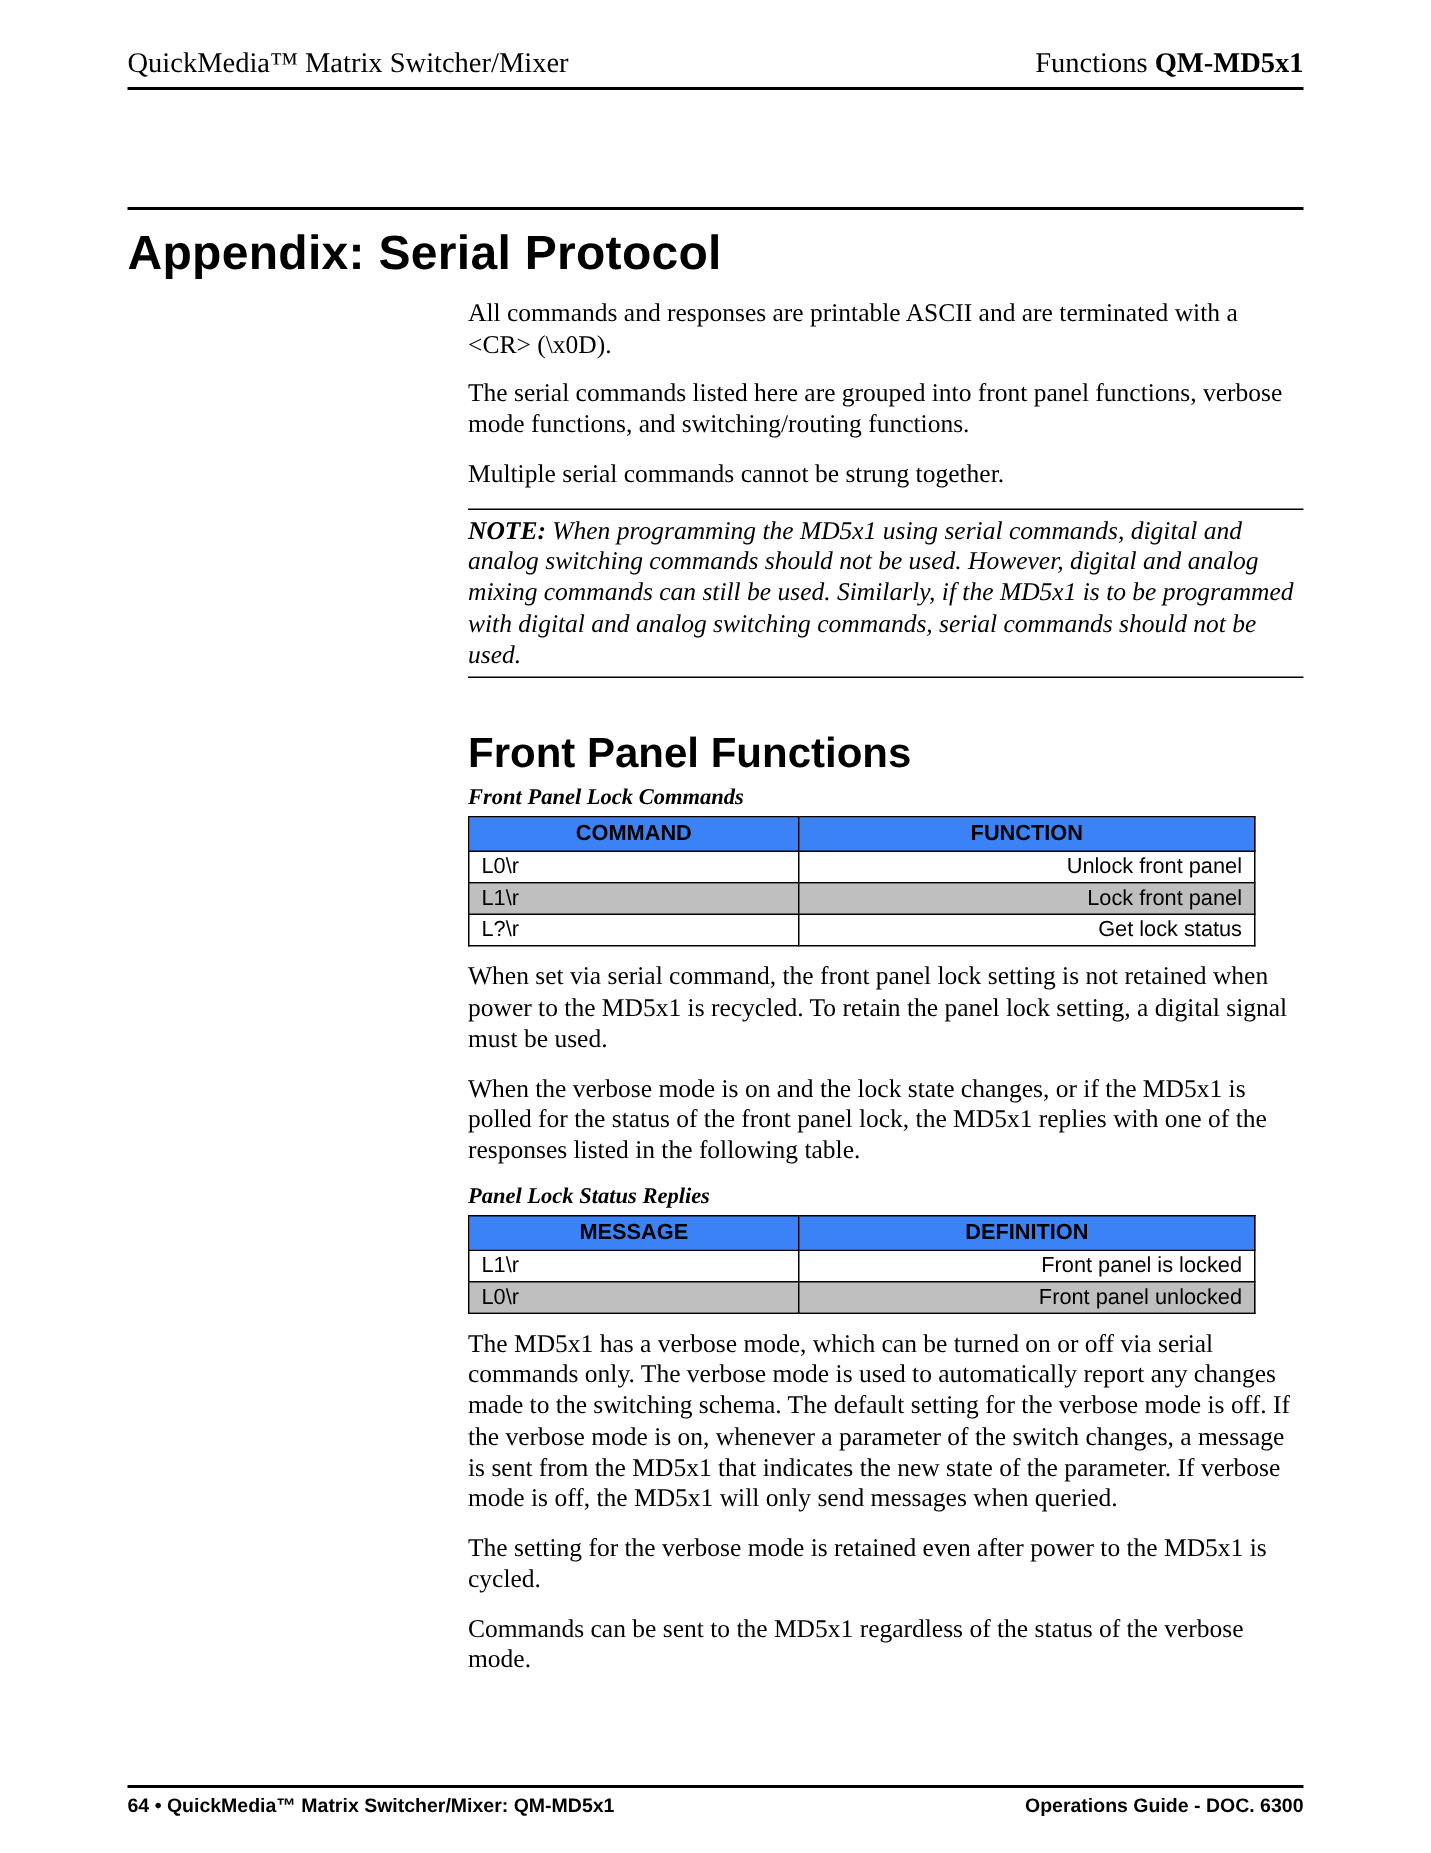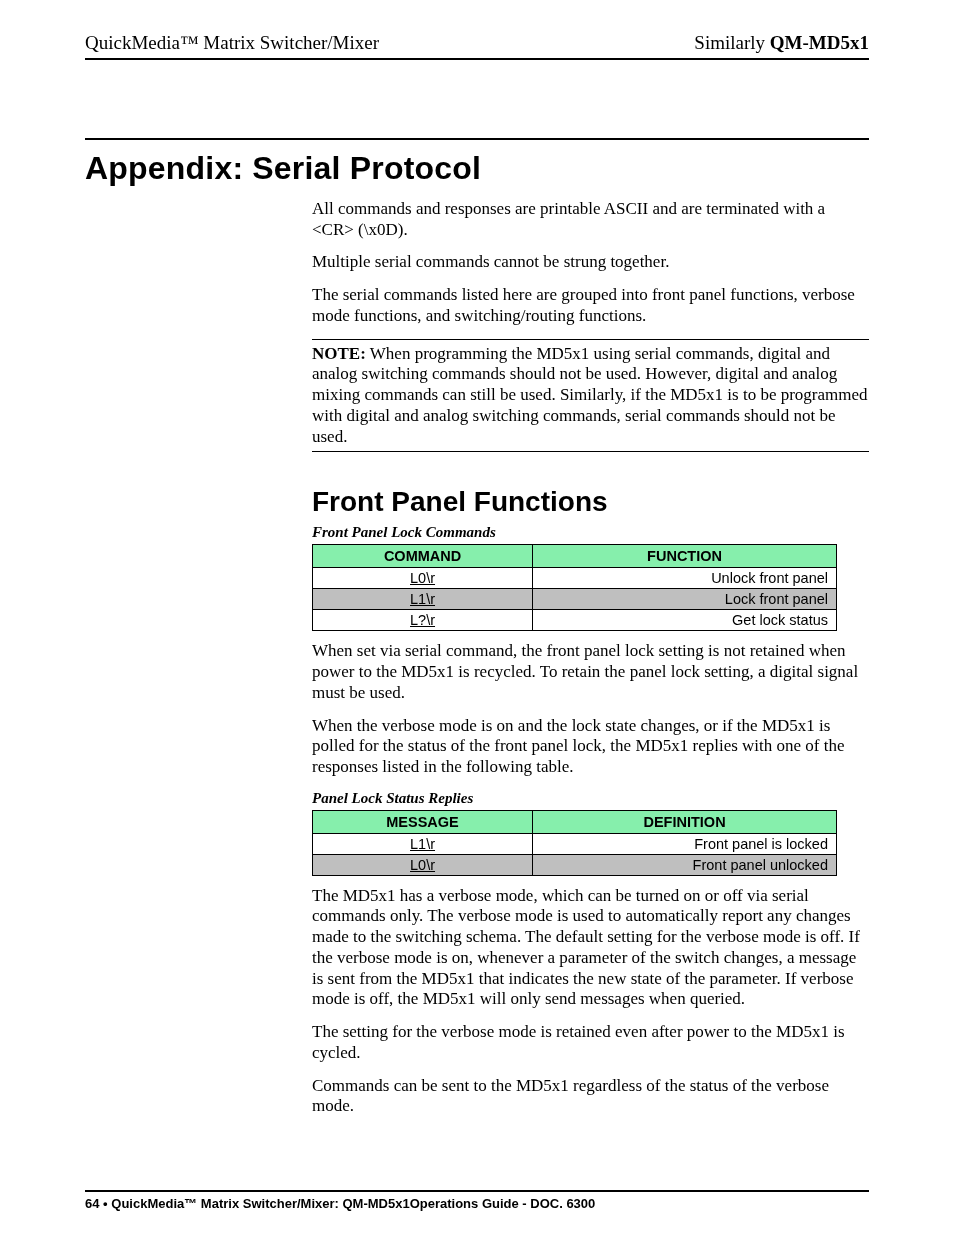--- a/index.html
+++ b/index.html
@@ -40,20 +40,21 @@
   .para {
     font-size: 17px;
     line-height: 1.22;
     margin: 0 0 12px 0;
   }
   .note-box {
     border-top: 1px solid #000;
     border-bottom: 1px solid #000;
     padding: 4px 0 4px 0;
     margin-bottom: 34px;
+    font-style: italic;
   }
   .subhead {
     font-family: Arial, Helvetica, sans-serif;
     font-weight: bold;
     font-size: 28px;
     margin: 0 0 6px 0;
   }
   .caption {
     font-style: italic;
     font-weight: bold;
@@ -62,68 +63,68 @@
   }
   table.cmd {
     width: 525px;
     border-collapse: collapse;
     margin-bottom: 10px;
     font-family: Arial, Helvetica, sans-serif;
     font-size: 14.5px;
   }
   table.cmd th {
     border: 1.5px solid #000;
-    background: #86efac;
+    background: #3b82f6;
     padding: 3px 6px;
     font-weight: bold;
     text-align: center;
   }
   table.cmd td {
     border-left: 1.5px solid #000;
     border-right: 1.5px solid #000;
     border-bottom: 1.5px solid #000;
     padding: 2px 8px;
     text-align: right;
   }
-  table.cmd td.c { text-align: center; text-decoration: underline; }
+  table.cmd td.c { text-align: left; }
   table.cmd tr.shade td { background: #bfbfbf; }
   table.cmd col.left  { width: 42%; }
   table.cmd col.right { width: 58%; }
   .verbose-gap { margin-top: 28px; }
   .footer {
     position: absolute;
     left: 85px; right: 85px; bottom: 24px;
     padding-top: 4px;
     border-top: 2px solid #000;
     display: flex;
-    justify-content: flex-start;
+    justify-content: space-between;
     font-family: Arial, Helvetica, sans-serif;
     font-size: 13px;
     font-weight: bold;
   }
   .bullet { font-family: Arial, Helvetica, sans-serif; }
 </style>
 </head>
 <body>
 
 <div class="page">
 
   <div class="running-head">
     <span>QuickMedia™ Matrix Switcher/Mixer</span>
     <span class="right">
-      <span>Similarly </span><b>QM-MD5x1</b>
+      <span>Functions </span><b>QM-MD5x1</b>
     </span>
   </div>
 
   <h1 class="section-title">Appendix: Serial Protocol</h1>
 
   <div class="body-col">
     <p class="para">All commands and responses are printable ASCII and are terminated with a &lt;CR&gt; (\x0D).</p>
+    <p class="para">The serial commands listed here are grouped into front panel functions, verbose mode functions, and switching/routing functions.</p>
     <p class="para">Multiple serial commands cannot be strung together.</p>
-    <p class="para">The serial commands listed here are grouped into front panel functions, verbose mode functions, and switching/routing functions.</p>
 
     <div class="note-box">
       <p class="para" style="margin:0;">
         <b>NOTE:</b><span>  When programming the MD5x1 using serial commands, digital and analog switching commands should not be used. However, digital and analog mixing commands can still be used. Similarly, if the MD5x1 is to be programmed with digital and analog switching commands, serial commands should not be used.</span>
       </p>
     </div>
 
     <h2 class="subhead">Front Panel Functions</h2>
 
     <p class="caption">Front Panel Lock Commands</p>

